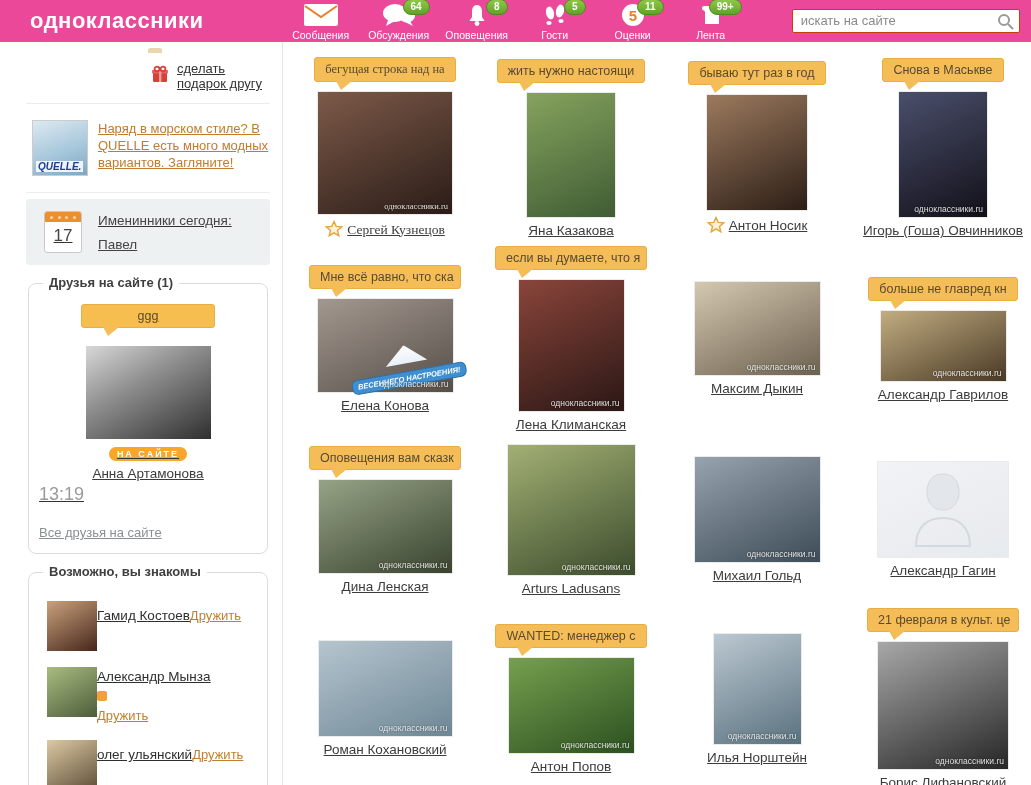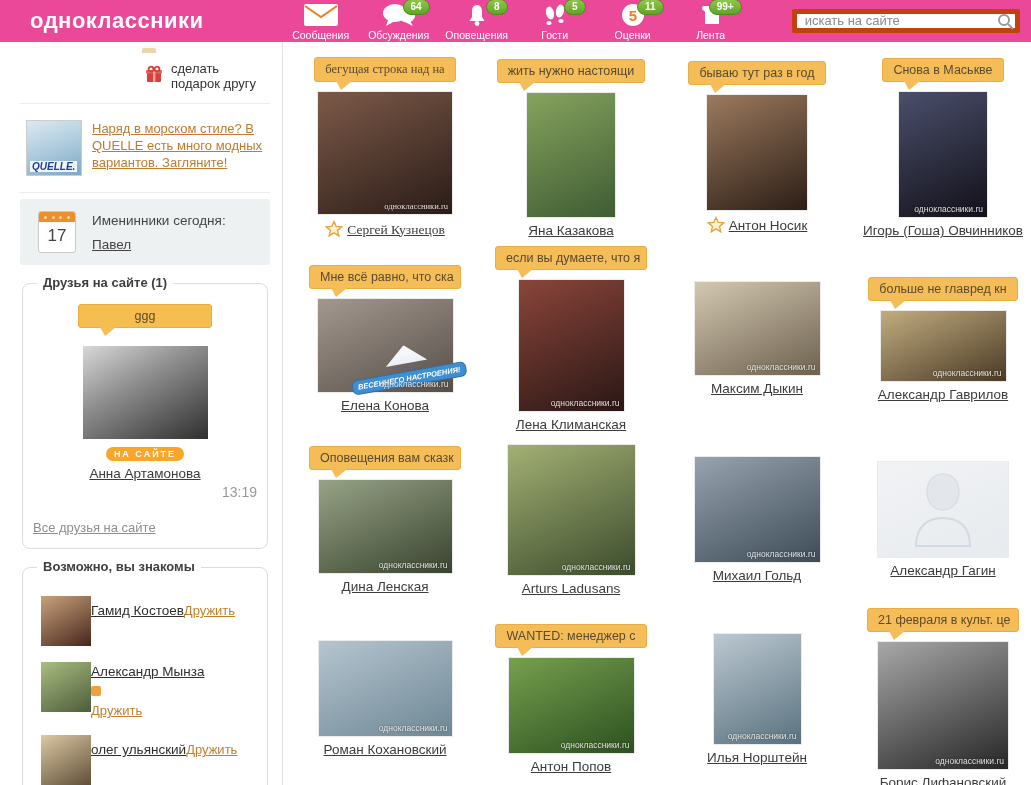--- a/index.html
+++ b/index.html
@@ -15,29 +15,29 @@
           margin-left:30px; white-space:nowrap; }
   .nav { display:flex; align-items:flex-start; margin-left:78px; }
   .nav-item { position:relative; width:78px; text-align:center; cursor:pointer;
               padding-top:3px; }
   .nav-item .nicon { height:24px; display:flex; align-items:center; justify-content:center; }
   .nav-item .nlabel { color:#fff; font-size:10.5px; margin-top:2px; display:block; }
   .badge { position:absolute; top:-1px; right:8px; background:linear-gradient(#8fc74a,#62a326);
            border:1px solid #4f8c1d; color:#fff; font-size:10px; font-weight:bold;
            border-radius:9px; padding:1px 7px; line-height:12px;margin-left:32px; }
   .search-wrap { position:relative; margin-left:42px; }
-  .search-input { width:228px; height:24px; border:5px solid #c2410c; border-radius:2px;
+  .search-input { width:228px; height:24px; border:1px solid #c2410c; border-radius:2px;
                   padding:0 28px 0 8px; font-size:13px; color:#666;
                   font-family:"Liberation Sans", sans-serif; }
   .search-input::placeholder { color:#8a8a8a; }
   .search-icon { position:absolute; right:6px; top:4px; }
 
   
   .sidebar { position:absolute; top:42px; left:0; width:283px; height:743px;
-             border-right:1px solid #e3e3e3; padding:0 12px 0 20px; }
+             border-right:1px solid #e3e3e3; padding:0 12px 0 26px;text-decoration:underline; }
   .main { position:absolute; top:42px; left:284px; width:747px; height:743px; }
 
   
   .clipped-row { height:11px; overflow:hidden; opacity:.55; padding-left:122px; }
   .clipped-row .stub { width:14px; height:8px; background:#d8b56a; display:inline-block; border-radius:2px; }
   .gift-row { display:flex; align-items:center; gap:8px; padding:8px 0 10px 125px; }
   .gift-link { font-size:13px; color:#333; cursor:pointer; }
   .sep { border-top:1px solid #ececec; margin:2px 0; }
 
   .ad { display:flex; gap:10px; padding:14px 0 14px 6px; }
@@ -79,21 +79,21 @@
 
   .fr-bubble-wrap { width:134px; margin:4px auto 10px auto; }
   .fr-bubble { max-width:none; text-align:center; background:#f6bd4f; }
   .friend-photo { width:125px; height:93px; margin:0 auto;
                   background:linear-gradient(150deg,#d8d8d8 0%,#8f8f8f 40%,#2f2f2f 100%); }
   .onsite-pill { display:block; width:78px; margin:8px auto 0 auto; background:#f9a62b;
                  color:#fff; font-size:9px; font-weight:bold; letter-spacing:2px;
                  text-transform:uppercase; text-align:center; border-radius:8px; padding:2px 0; }
   .fr-name { display:block; text-align:center; font-size:13.5px; color:#3c3c3c;
              text-decoration:underline; margin-top:5px; cursor:pointer; }
-  .fr-time { text-align:right; font-size:14px; color:#9a9a9a; margin-top:3px; }
+  .fr-time { text-align:left; font-size:18px; color:#9a9a9a; margin-top:3px; }
   .gray-link { font-size:13px; color:#8b8f93; text-decoration:underline; cursor:pointer;
                display:inline-block; margin-top:20px; }
 
   .sugg-item { display:flex; margin:12px 0 16px 8px; }
   .sugg-photo { width:50px; height:50px; flex:0 0 auto; }
   .sugg-name { font-size:13.5px; color:#2f2f2f; text-decoration:underline; cursor:pointer; }
   .sugg-action { font-size:13px; color:#c0802e; text-decoration:underline; cursor:pointer;
                  display:inline-block; margin-top:7px; }
   .sugg-dot { width:10px; height:10px; background:#f2a03d; border-radius:2px; margin-top:6px; }
 

